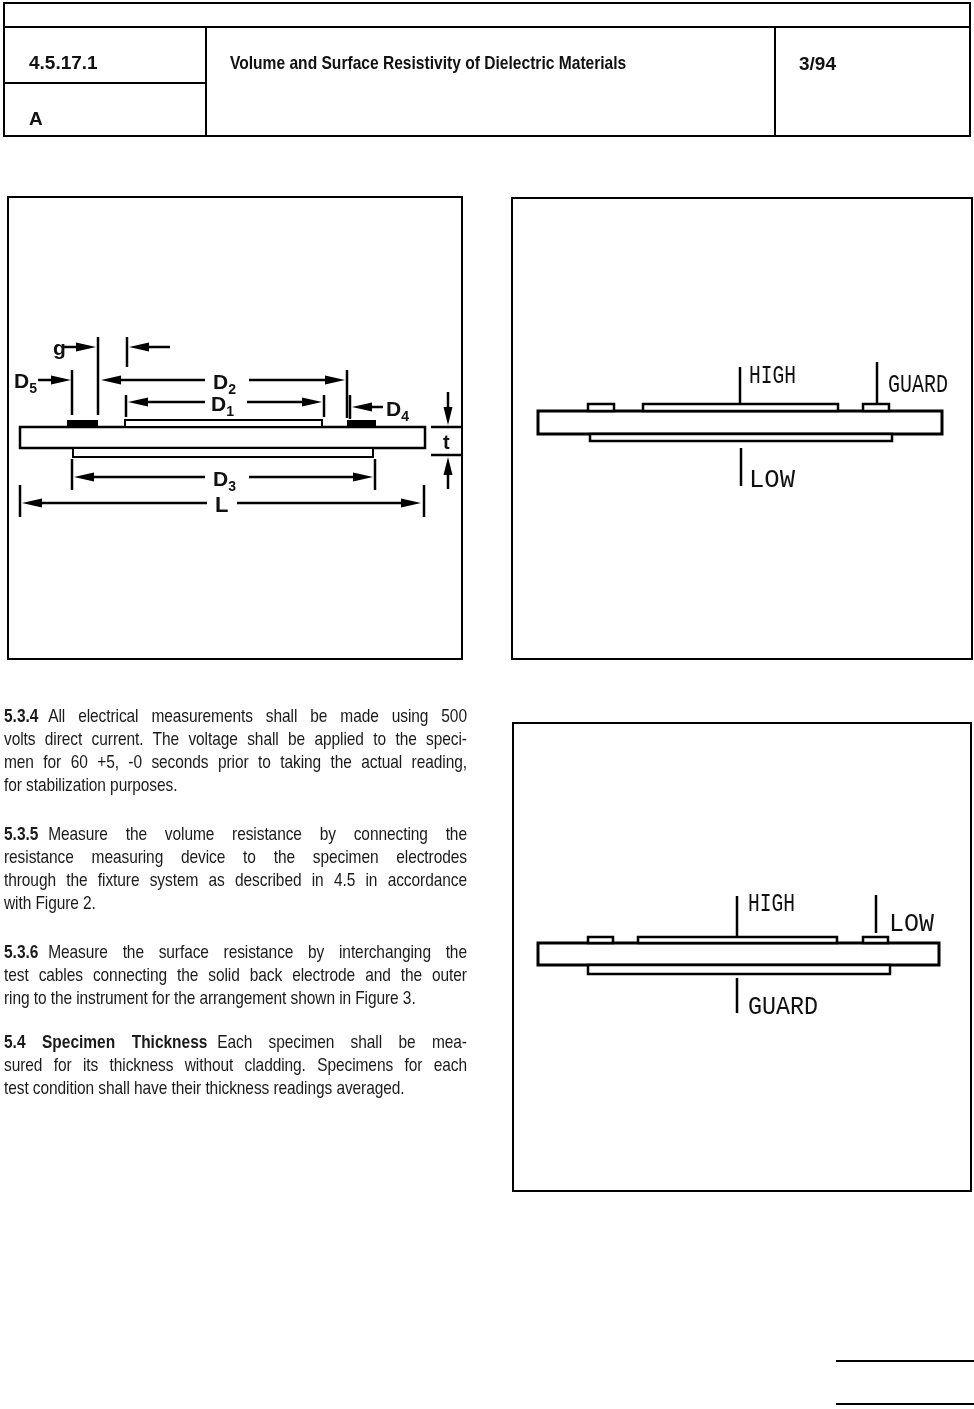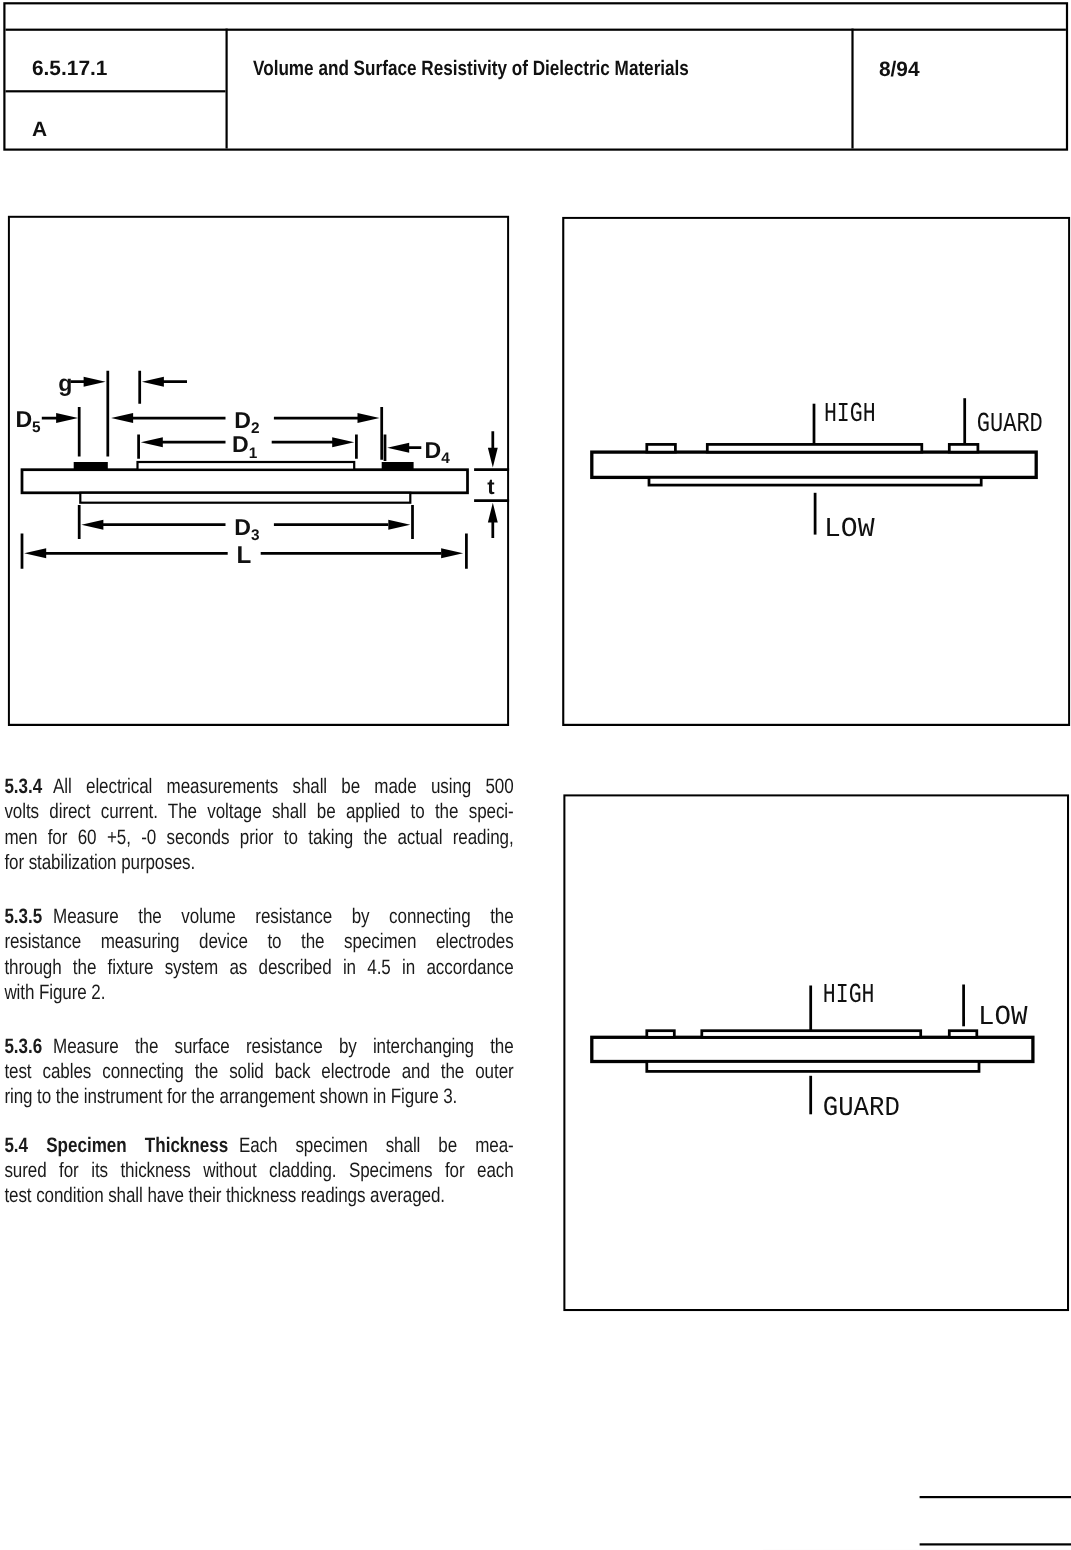--- a/index.html
+++ b/index.html
@@ -28,24 +28,24 @@
 </head>
 <body>
 
 <div class="page">
 
   <div class="hdr">
     <div class="hline" style="left:0;top:22px;width:964px;height:2px;"></div>
     <div class="vline" style="left:200px;top:22px;width:2px;height:109px;"></div>
     <div class="vline" style="left:769px;top:22px;width:2px;height:109px;"></div>
     <div class="hline" style="left:0;top:78px;width:200px;height:2px;"></div>
-    <div class="hdr-text" style="left:24px;top:49px;">6.5.17.1</div>
+    <div class="hdr-text" style="left:24px;top:49px;">4.5.17.1</div>
     <div class="hdr-text" style="left:24px;top:105px;">A</div>
     <div class="hdr-text hdr-title" style="left:225px;top:49px;">Volume and Surface Resistivity of Dielectric Materials</div>
-    <div class="hdr-text" style="left:794px;top:50px;">8/94</div>
+    <div class="hdr-text" style="left:794px;top:50px;">3/94</div>
   </div>
 
   <svg class="fig" style="left:7px;top:196px;" width="456" height="464" viewBox="0 0 456 464">
     <rect x="1" y="1" width="454" height="462" fill="#fff" stroke="#000" stroke-width="2"></rect>
 
     <rect x="13" y="231" width="405" height="21" fill="#fff" stroke="#000" stroke-width="2.5"></rect>
     <rect x="118" y="224" width="197" height="7" fill="#fff" stroke="#000" stroke-width="2"></rect>
     <rect x="66" y="252" width="300" height="9" fill="#fff" stroke="#000" stroke-width="2"></rect>
     <rect x="60" y="224" width="31" height="7" fill="#000"></rect>
     <rect x="340" y="224" width="29" height="7" fill="#000"></rect>

